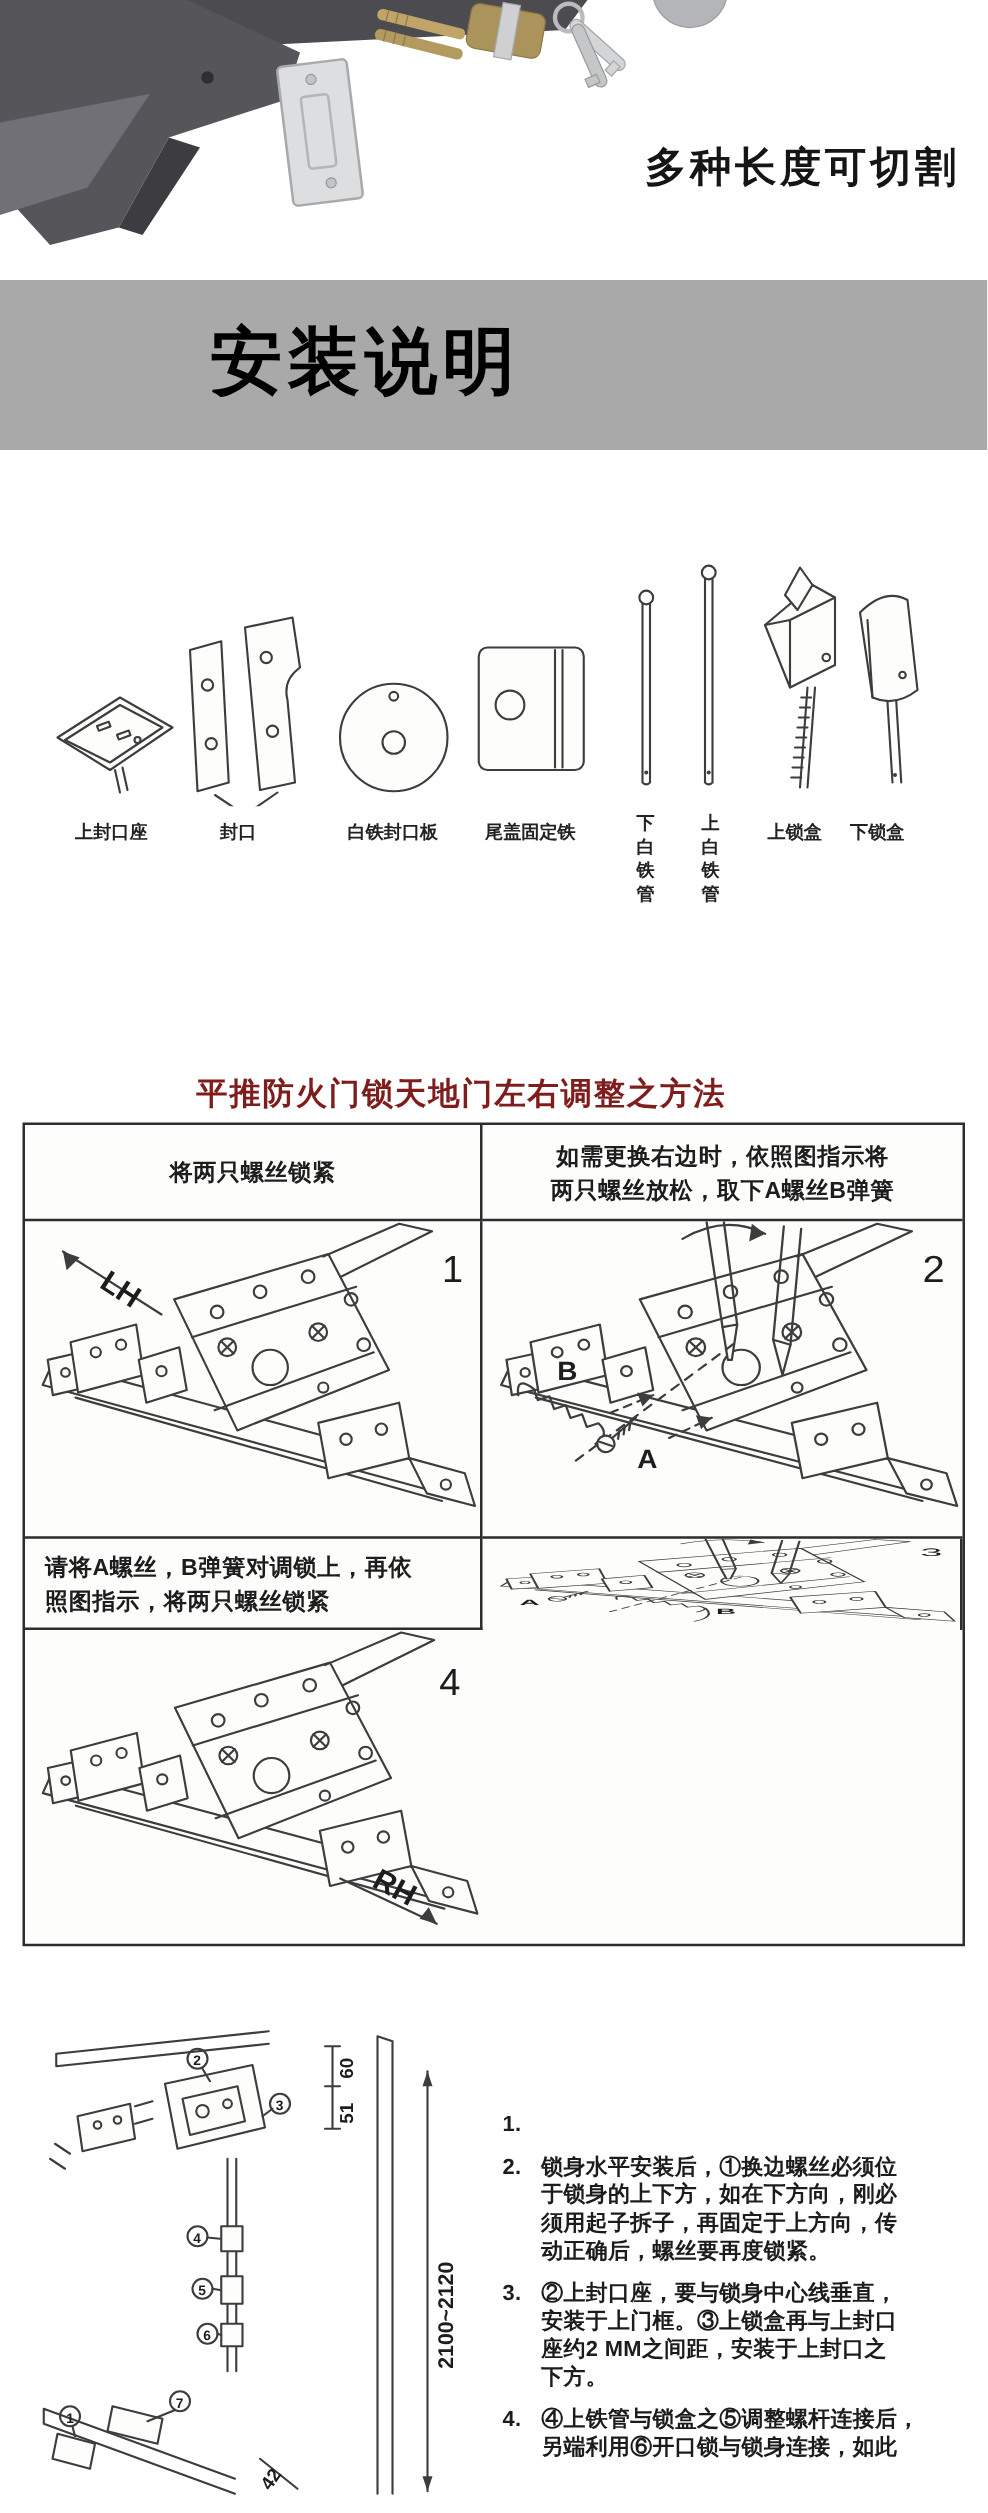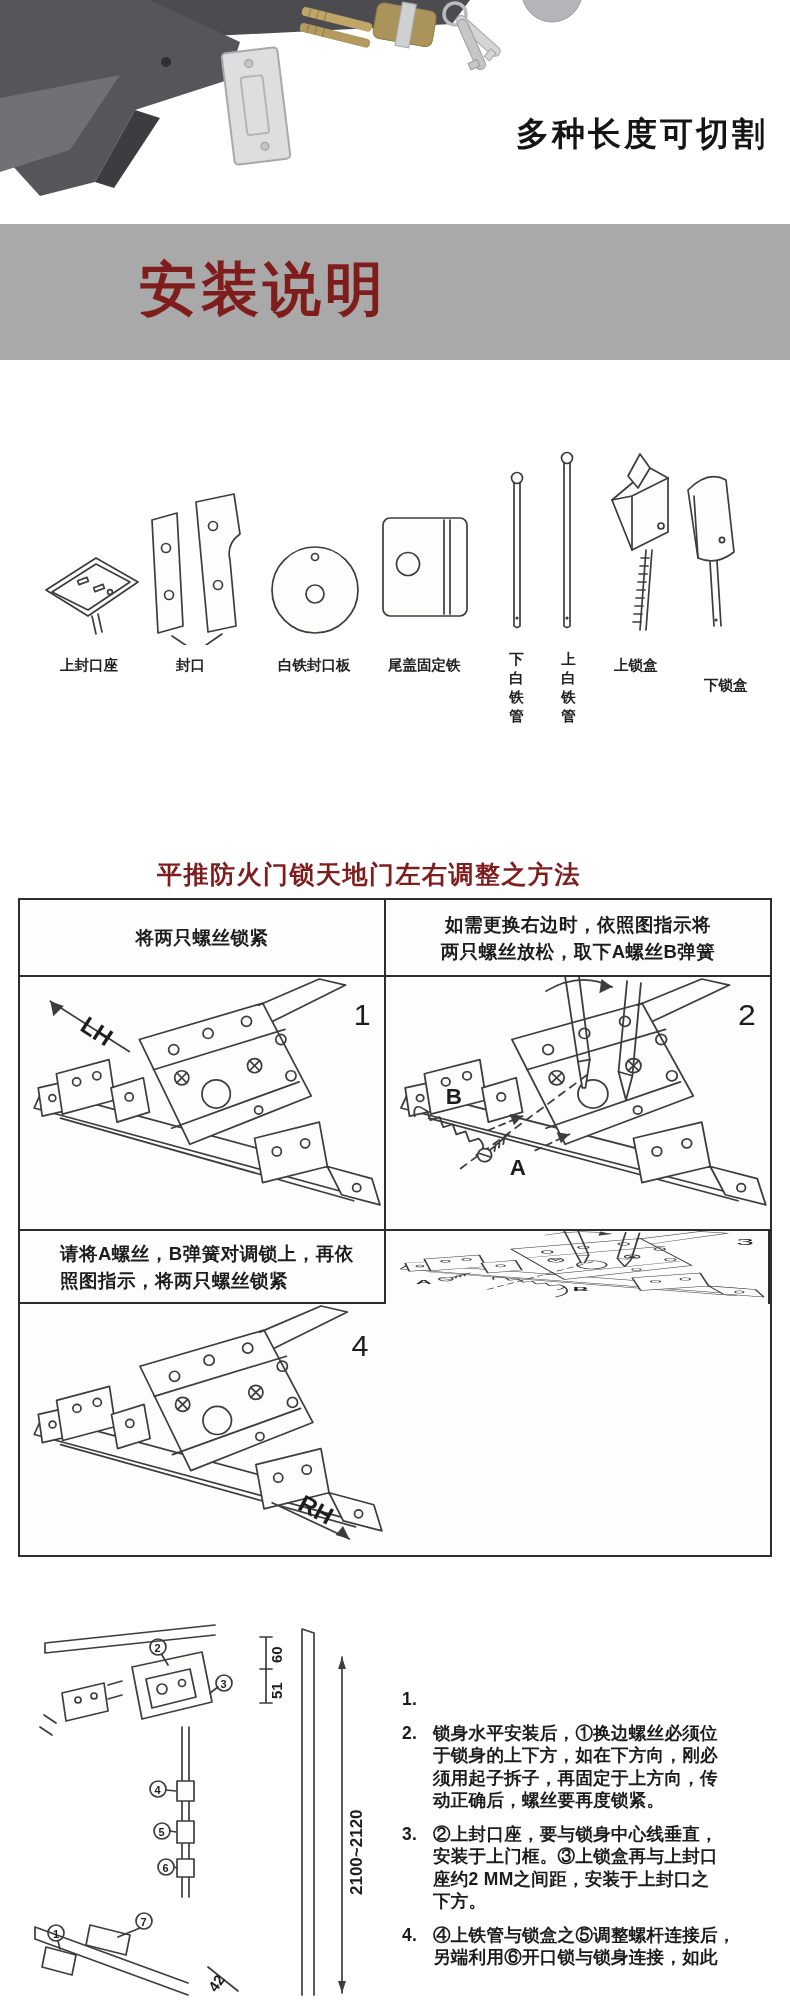--- a/index.html
+++ b/index.html
@@ -5,40 +5,40 @@
   html,body{margin:0;padding:0;background:#ffffff;}
   .page{position:relative;width:790px;height:2010px;background:#fff;overflow:hidden;
         font-family:"Liberation Sans",sans-serif;color:#1a1a1a;}
   svg{display:block;}
   
   .hero{position:absolute;left:0;top:0;width:790px;height:215px;}
   .hero-caption{position:absolute;left:516px;top:112px;font-size:33px;font-weight:700;
         letter-spacing:3px;color:#151515;white-space:nowrap;}
   
   .banner{position:absolute;left:0;top:224px;width:790px;height:136px;background:#a9a9a9;}
-  .banner-title{position:absolute;left:139px;top:50%;transform:translateY(-53%);
-        font-size:58px;font-weight:700;letter-spacing:4px;color:#7f1d1d;white-space:nowrap;}
+  .banner-title{position:absolute;left:168px;top:50%;transform:translateY(-53%);
+        font-size:58px;font-weight:700;letter-spacing:4px;color:#000000;white-space:nowrap;}
   
   .parts{position:absolute;left:0;top:430px;width:790px;height:330px;padding-left:44px;}
   .parts-art{position:absolute;left:0;top:0;}
   .plabel{position:absolute;font-size:14.5px;font-weight:700;color:#222;white-space:nowrap;}
   .plabel.vert{white-space:normal;width:17px;word-break:break-all;line-height:19px;text-align:center;}
   
   .adjust-title{position:absolute;left:145px;top:846px;margin:12px;font-size:25px;font-weight:700;
         letter-spacing:1.5px;color:#7f1d1d;white-space:nowrap;}
   .adj-table{position:absolute;left:18px;top:898px;width:754px;height:659px;
         border:2px solid #2d2d2d;box-sizing:border-box;display:grid;
         grid-template-columns:366px 1fr;grid-template-rows:77px 254px 73px 1fr;background:#fdfdfb;}
   .cell{box-sizing:border-box;border-right:2px solid #2d2d2d;border-bottom:2px solid #2d2d2d;
         position:relative;overflow:hidden;}
   .cell.last-col{border-right:none;}
   .cell.last-row{border-bottom:none;}
   .hcell{display:flex;flex-direction:column;justify-content:center;align-items:center;
         font-size:18.5px;font-weight:700;color:#1d1d1d;line-height:27px;letter-spacing:.5px;}
-  .hcell.left-align{align-items:flex-start;padding-left:40px;}
+  .hcell.left-align{align-items:flex-start;padding-left:16px;}
   .hline{white-space:nowrap;}
   .panel svg{width:100%;height:100%;}
   
   .install{position:absolute;left:0;top:1595px;width:790px;height:415px;}
   .install-art{position:absolute;left:10px;top:0;}
   .steps{position:absolute;left:402px;top:93px;width:360px;}
   .step{display:flex;margin-bottom:11px;font-size:17.5px;line-height:22.5px;font-weight:700;
         color:#1c1c1c;letter-spacing:.3px;}
   .step-no{flex:none;width:31px;}
   .step-lines div{white-space:nowrap;}
@@ -208,21 +208,21 @@
         <circle cx="716" cy="190" r="1.6" fill="#3d3d3d"></circle>
       </g>
     </svg>
     <div class="plabel" style="left:60px;top:226px;">上封口座</div>
     <div class="plabel" style="left:176px;top:226px;">封口</div>
     <div class="plabel" style="left:278px;top:226px;">白铁封口板</div>
     <div class="plabel" style="left:388px;top:226px;">尾盖固定铁</div>
     <div class="plabel vert" style="left:508px;top:220px;">下白铁管</div>
     <div class="plabel vert" style="left:560px;top:220px;">上白铁管</div>
     <div class="plabel" style="left:614px;top:226px;">上锁盒</div>
-    <div class="plabel" style="left:704px;top:226px;margin-top:20px;">下锁盒</div>
+    <div class="plabel" style="left:680px;top:226px;">下锁盒</div>
   </section>
 
   <h2 class="adjust-title">平推防火门锁天地门左右调整之方法</h2>
 
   <div class="adj-table">
 
     <div class="cell hcell">
       <div class="hline">将两只螺丝锁紧</div>
     </div>
     <div class="cell hcell last-col">

